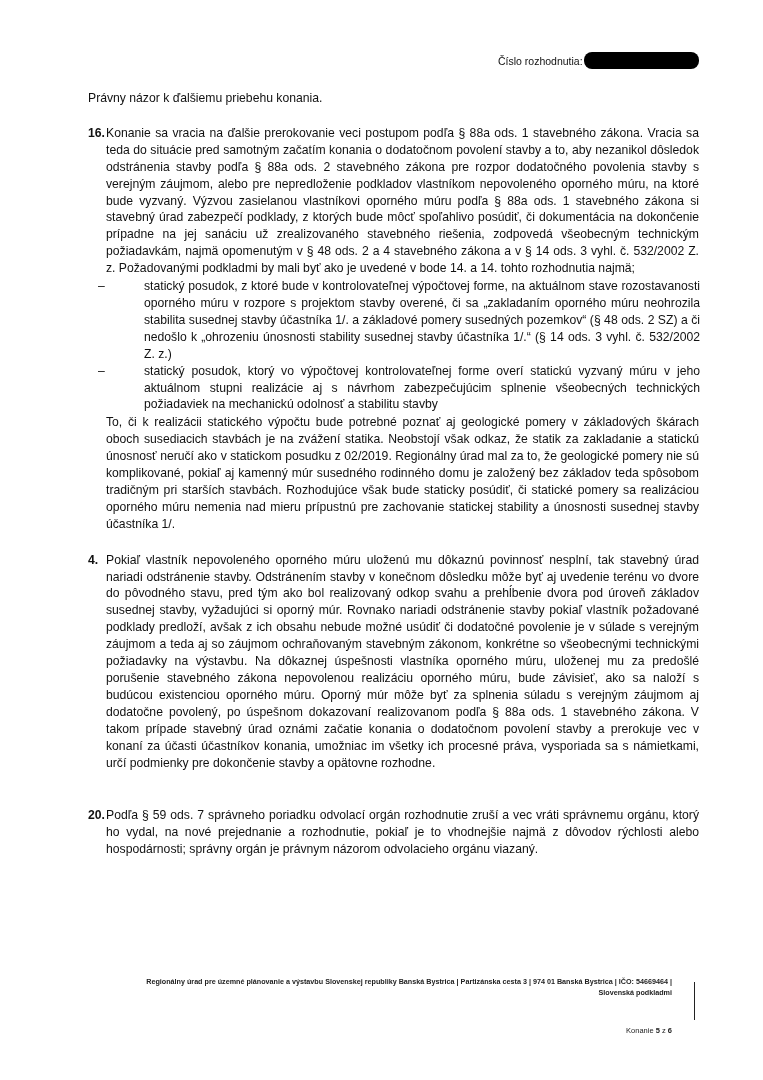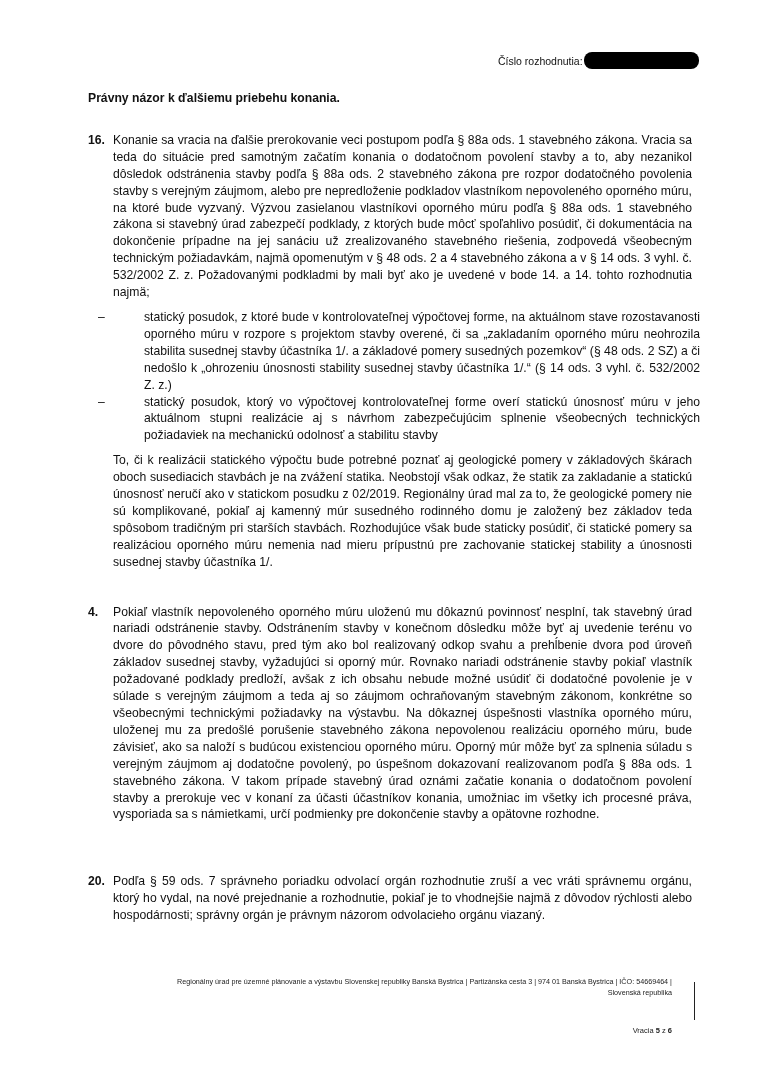--- a/index.html
+++ b/index.html
@@ -1,28 +1,28 @@
 <!DOCTYPE html>
 <html><head>
 <meta charset="utf-8">
 <style>
   html, body { margin: 0; padding: 0; background: #ffffff; }
   body { width: 763px; height: 1080px; position: relative; overflow: hidden; color: #111; }
   .page { position: absolute; left: 0; top: 0; width: 763px; height: 1080px; background: #fff; }
   .hdr { position: absolute; top: 52px; left: 498px; font-family: "Liberation Sans", sans-serif; font-size: 10.5px; color: #111; display: flex; align-items: center; }
   .redact { display: inline-block; width: 115px; height: 17px; background: #000; border-radius: 8px; margin-left: 1px; }
   .body { position: absolute; left: 88px; top: 90px; width: 612px; font-family: "Liberation Sans", sans-serif; font-size: 12.2px; line-height: 16.9px; }
-  .h { font-weight: bold; margin: 0; }
+  .h { font-weight: normal; margin: 0; }
   .item { position: relative; padding-left: 17px; text-align: justify; margin: 0; }
   .num { position: absolute; left: 0; top: 0; font-weight: bold; }
-  p { margin: 8px; text-align: justify; }
+  p { margin: 1px; text-align: justify; }
   .dash-list { margin: 0; padding: 0; list-style: none; }
   .dash-list li { position: relative; padding-left: 56px; text-align: justify; }
   .dash { position: absolute; left: 10px; top: 0; }
-  .footer { position: absolute; left: 80px; top: 976px; width: 592px; text-align: right; font-family: "Liberation Sans", sans-serif; font-size: 7.2px; line-height: 11px; font-weight: normal; color: #222; }
+  .footer { position: absolute; left: 80px; top: 976px; width: 592px; text-align: right; font-family: "Liberation Sans", sans-serif; font-size: 7.2px; line-height: 11px; font-weight: bold; color: #222; }
   .vline { position: absolute; left: 694px; top: 982px; width: 1px; height: 38px; background: #222; }
   .pageno { position: absolute; left: 600px; top: 1026px; width: 72px; text-align: right; font-family: "Liberation Sans", sans-serif; font-size: 7.5px; color: #222; }
   .pageno b { font-weight: bold; }
 </style>
 </head>
 <body>
 
 <div class="page">
 
   <div class="hdr">
@@ -37,21 +37,21 @@
     <div class="item">
       <span class="num">16.</span>
       <p>Konanie sa vracia na ďalšie prerokovanie veci postupom podľa § 88a ods. 1 stavebného zákona. Vracia sa teda do situácie pred samotným začatím konania o dodatočnom povolení stavby a to, aby nezanikol dôsledok odstránenia stavby podľa § 88a ods. 2 stavebného zákona pre rozpor dodatočného povolenia stavby s verejným záujmom, alebo pre nepredloženie podkladov vlastníkom nepovoleného oporného múru, na ktoré bude vyzvaný. Výzvou zasielanou vlastníkovi oporného múru podľa § 88a ods. 1 stavebného zákona  si stavebný úrad zabezpečí podklady, z ktorých bude môcť spoľahlivo posúdiť, či dokumentácia na dokončenie prípadne na jej sanáciu už zrealizovaného stavebného riešenia,  zodpovedá všeobecným technickým požiadavkám, najmä opomenutým v § 48 ods. 2 a 4 stavebného zákona a v § 14 ods. 3 vyhl. č. 532/2002 Z. z. Požadovanými podkladmi by mali byť ako je uvedené v bode 14. a 14. tohto rozhodnutia najmä;</p>
       <ul class="dash-list" style="margin-left:-17px;">
         <li>
           <span class="dash">–</span>
           <span>statický posudok, z ktoré bude v kontrolovateľnej výpočtovej forme, na aktuálnom stave rozostavanosti oporného múru v rozpore s projektom stavby overené, či sa „zakladaním oporného múru neohrozila stabilita susednej stavby účastníka 1/. a základové pomery susedných pozemkov“ (§ 48 ods. 2 SZ) a či nedošlo k  „ohrozeniu únosnosti stability susednej stavby účastníka 1/.“ (§ 14 ods. 3 vyhl. č. 532/2002 Z. z.)</span>
         </li>
         <li>
           <span class="dash">–</span>
-          <span>statický posudok, ktorý vo výpočtovej kontrolovateľnej forme overí statickú únosnosť múru v jeho aktuálnom stupni realizácie aj s návrhom zabezpečujúcim splnenie všeobecných technických požiadaviek na mechanickú odolnosť a stabilitu stavby</span>
+          <span>statický posudok, ktorý vo výpočtovej kontrolovateľnej forme overí statickú vyzvaný múru v jeho aktuálnom stupni realizácie aj s návrhom zabezpečujúcim splnenie všeobecných technických požiadaviek na mechanickú odolnosť a stabilitu stavby</span>
         </li>
       </ul>
       <p>To, či k realizácii statického výpočtu bude potrebné poznať aj geologické pomery v základových škárach oboch susediacich stavbách je na zvážení statika. Neobstojí však odkaz, že statik za zakladanie a statickú únosnosť neručí ako v statickom posudku z 02/2019. Regionálny úrad mal za to, že geologické  pomery nie sú komplikované, pokiaľ aj kamenný múr susedného rodinného domu je založený bez základov teda spôsobom tradičným pri starších stavbách. Rozhodujúce však bude staticky posúdiť, či statické pomery sa realizáciou oporného múru nemenia nad mieru prípustnú pre zachovanie statickej stability a únosnosti susednej stavby účastníka 1/.</p>
     </div>
     <div style="height:17px"></div>
 
     <div class="item">
       <span class="num">4.</span>
       <p>Pokiaľ vlastník nepovoleného oporného múru uloženú mu dôkaznú povinnosť nesplní, tak stavebný úrad nariadi odstránenie stavby. Odstránením stavby v konečnom dôsledku môže byť aj uvedenie terénu vo dvore do pôvodného stavu, pred tým ako bol realizovaný odkop svahu a prehĺbenie dvora pod úroveň základov susednej stavby, vyžadujúci si oporný múr. Rovnako nariadi odstránenie stavby pokiaľ vlastník požadované podklady predloží, avšak z ich obsahu nebude možné usúdiť či dodatočné povolenie je v súlade s verejným záujmom a teda aj so záujmom ochraňovaným stavebným zákonom, konkrétne so všeobecnými technickými požiadavky na výstavbu. Na dôkaznej úspešnosti vlastníka oporného múru, uloženej mu za predošlé porušenie stavebného zákona nepovolenou realizáciu oporného múru, bude závisieť,  ako sa naloží s budúcou existenciou oporného múru. Oporný múr môže byť za splnenia súladu s verejným záujmom aj dodatočne povolený, po úspešnom dokazovaní realizovanom podľa § 88a ods. 1 stavebného zákona. V takom prípade stavebný úrad oznámi začatie konania o dodatočnom povolení stavby a prerokuje vec v konaní za účasti účastníkov konania, umožniac im všetky ich procesné práva, vysporiada sa s námietkami, určí podmienky pre dokončenie stavby a opätovne rozhodne.</p>
     </div>
@@ -60,23 +60,23 @@
     <div style="height:17px"></div>
 
     <div class="item">
       <span class="num">20.</span>
       <p>Podľa § 59 ods. 7 správneho poriadku odvolací orgán rozhodnutie zruší a vec vráti správnemu orgánu, ktorý ho vydal, na nové prejednanie a rozhodnutie, pokiaľ je to vhodnejšie najmä z dôvodov rýchlosti alebo hospodárnosti; správny orgán je právnym názorom odvolacieho orgánu viazaný.</p>
     </div>
   </div>
 
   <div class="footer">
     <div>Regionálny úrad pre územné plánovanie a výstavbu Slovenskej republiky Banská Bystrica | Partizánska cesta 3 | 974 01  Banská Bystrica | IČO: 54669464 |</div>
-    <div>Slovenská republika</div>
+    <div>Slovenská podkladmi</div>
   </div>
   <div class="vline"></div>
 
   <div class="pageno">
-    <span>Vracia</span>
+    <span>Konanie</span>
     <b>5</b>
     <span>z</span>
     <b>6</b>
   </div>
 </div>
 
 </body></html>

